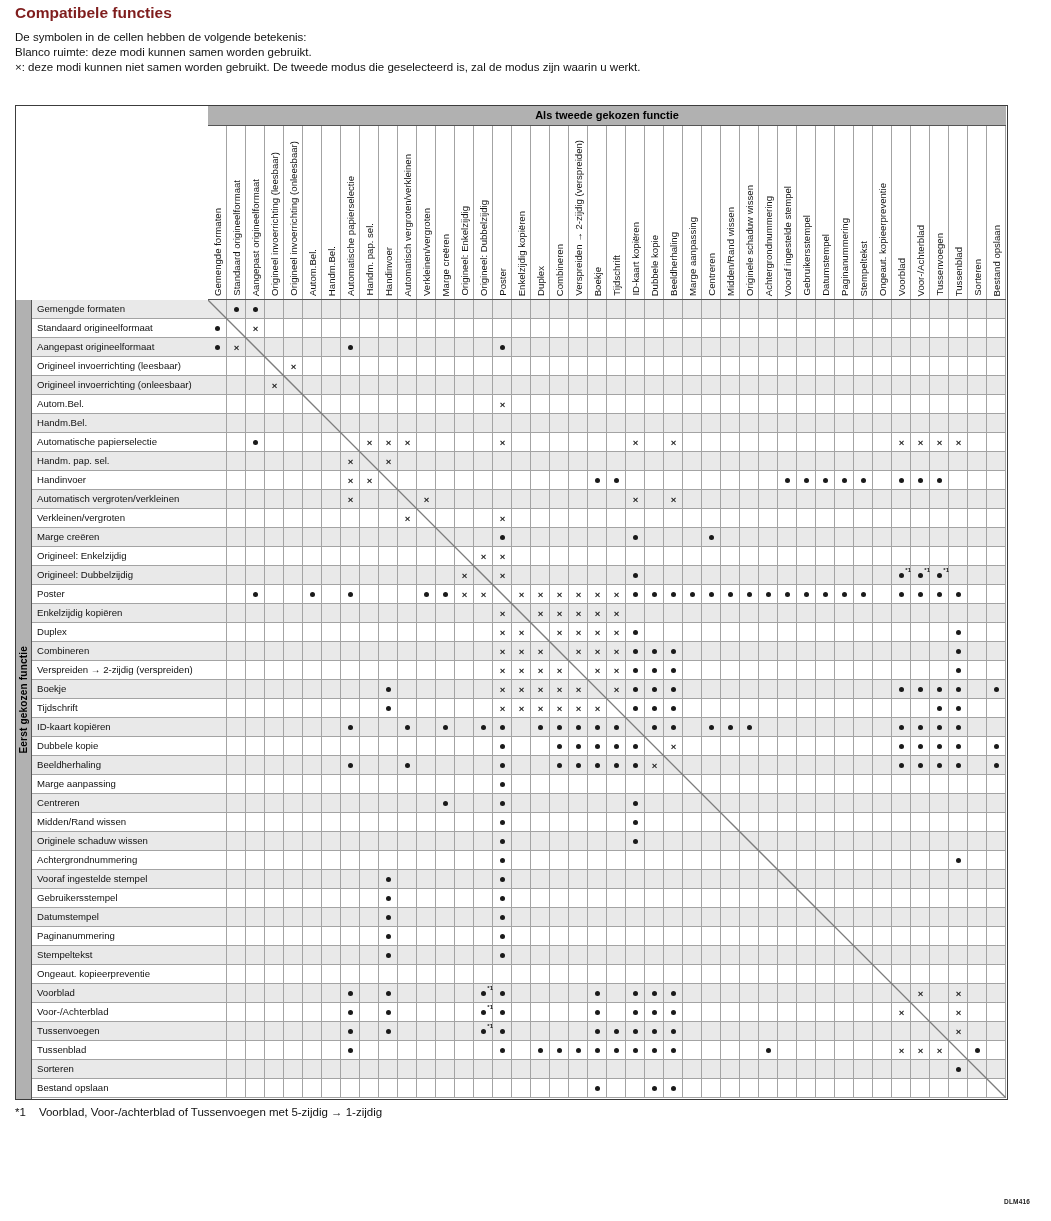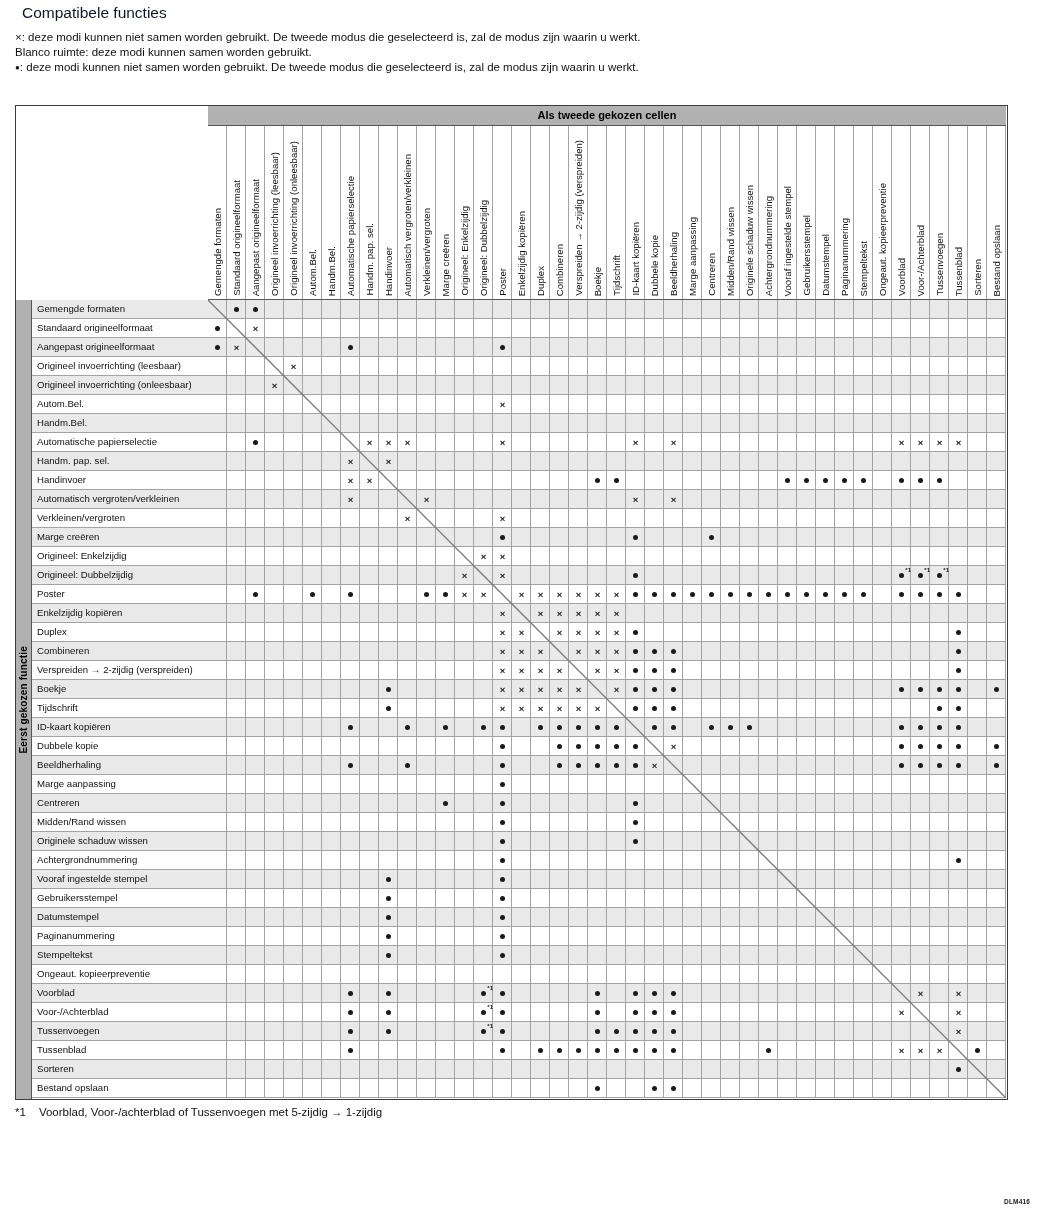--- a/index.html
+++ b/index.html
@@ -2,21 +2,21 @@
 <html style="--band-gray: #b1b1b1; --row-alt: #e9e9e9; --grid-line: #a3a3a3; --outer-border: #3c3c3c; --mark: #1a1a1a; --diagonal: #7d7d7d;"><head>
 <meta charset="utf-8">
 <style>
   :root{
     --band-gray:#b1b1b1; --row-alt:#e9e9e9; --grid-line:#a3a3a3;
     --outer-border:#3c3c3c; --mark:#1a1a1a; --diagonal:#7d7d7d;
   }
   *{box-sizing:border-box; margin:0; padding:0;}
   body{background:#fff; font-family:"Liberation Sans","DejaVu Sans",sans-serif; color:#111;}
   .page{position:relative; width:1051px; height:1221px; background:#fff; overflow:hidden;}
-  .title{position:absolute; left:22px; top:4px; font-size:15.5px; font-weight:normal; color:#0f172a;}
+  .title{position:absolute; left:15px; top:4px; font-size:15.5px; font-weight:bold; color:#7f1d1d;}
   .legend{position:absolute; left:15px; top:30px; font-size:11.5px; line-height:14.8px; color:#111;}
   .legend .sym-d{font-size:8px; vertical-align:1.5px;}
   
   .ctable{position:absolute; left:15px; top:105px; width:993px; height:995px;
           border:1.5px solid var(--outer-border); background:#fff;}
   .corner{position:absolute; left:0; top:0; width:192px; height:194px; background:#fff;
           border-right:1px solid #555; border-bottom:1px solid #555;}
   .corner-h{position:absolute; left:7px; bottom:3px; font-size:10.5px;}
   .corner-v{position:absolute; right:2px; bottom:3px;}
   .vtext{writing-mode:vertical-rl; transform:rotate(180deg); white-space:nowrap; display:inline-block;}
@@ -54,27 +54,27 @@
   .fn-marker{margin-right:13px;}
   .doccode{position:absolute; left:1004px; top:1198px; font-size:6.5px; font-weight:bold; letter-spacing:.2px; color:#222;}
 </style>
 </head>
 <body>
 
 <div class="page">
   <h1 class="title">Compatibele functies</h1>
 
   <div class="legend">
+    <div>De symbolen in de cellen hebben de volgende betekenis:</div>
+    <div>Blanco ruimte: deze modi kunnen samen worden gebruikt.</div>
     <div><span class="sym-x">×</span><span>: deze modi kunnen niet samen worden gebruikt. De tweede modus die geselecteerd is, zal de modus zijn waarin u werkt.</span></div>
-    <div>Blanco ruimte: deze modi kunnen samen worden gebruikt.</div>
-    <div><span class="sym-d">●</span><span>: deze modi kunnen niet samen worden gebruikt. De tweede modus die geselecteerd is, zal de modus zijn waarin u werkt.</span></div>
   </div>
 
   <div class="ctable">
-    <div class="topband">Als tweede gekozen cellen</div>
+    <div class="topband">Als tweede gekozen functie</div>
     <div class="colheads">
         <div class="colhead" style="left: 0px;">
           <span>Gemengde formaten</span>
         </div>
         <div class="colhead" style="left: 19px;">
           <span>Standaard origineelformaat</span>
         </div>
         <div class="colhead" style="left: 38px;">
           <span>Aangepast origineelformaat</span>
         </div>

